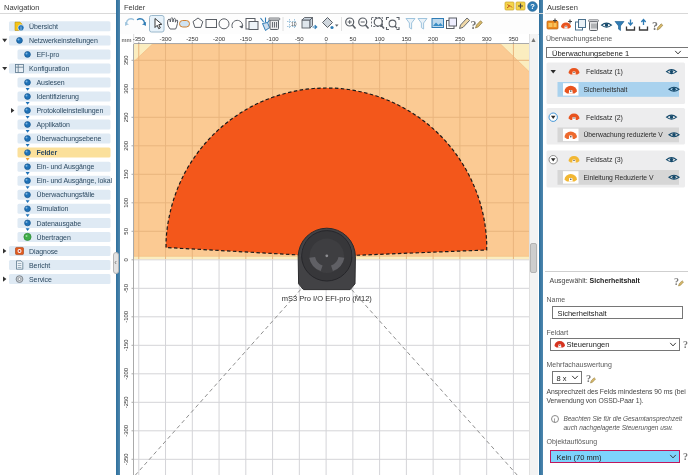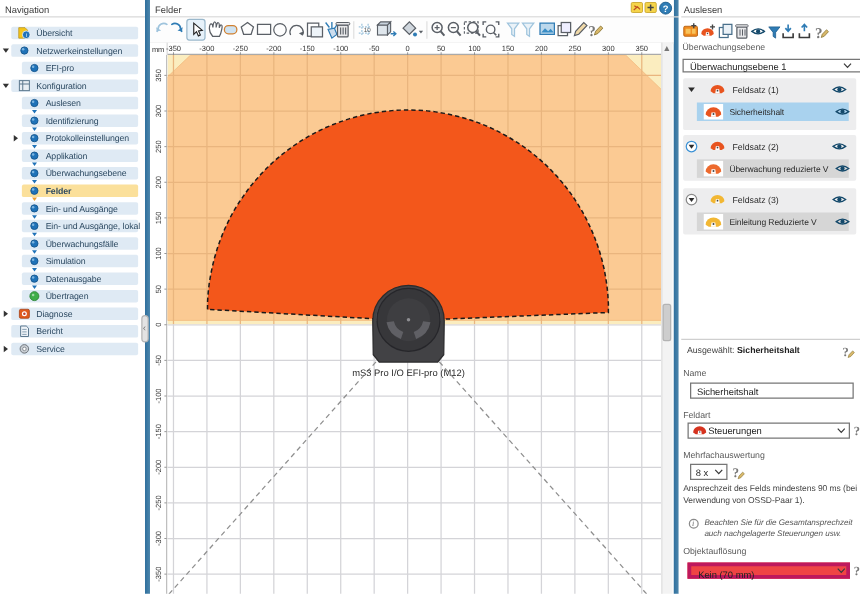--- a/index.html
+++ b/index.html
@@ -480,20 +480,20 @@
       <polyline points="1.2,4.9 4,7.9 6.8,4.9" fill="none" stroke="#3a3a3a" stroke-width="1"></polyline>
     </svg>
 <svg width="12" height="13" viewBox="0 0 12 13" style="position:absolute;left:42px;top:371px">
       <text x="1" y="10.5" font-size="10.5px" fill="#777" font-family="Liberation Serif, serif" font-weight="bold">?</text>
       <path d="M 5.5,12 l 0.7,-2.2 2.9,-3.1 1.4,1.3 -2.9,3.2 z" fill="#d8b86a" stroke="#8a7636" stroke-width="0.5"></path>
     </svg>
 <div style="position:absolute;left:4px;top:388px;width:142px;font-size:6.8px;letter-spacing:-0.04px;color:#444;line-height:8.6px">Ansprechzeit des Felds mindestens 90 ms (bei Verwendung von OSSD-Paar 1).</div>
 <div style="position:absolute;left:8px;top:414.5px;width:8px;height:8px;border:1px solid #8a8a8a;border-radius:50%;font-size:6.5px;color:#666;text-align:center;line-height:8px;font-style:italic;font-family:'Liberation Serif',serif">i</div>
 <div style="position:absolute;left:21px;top:415px;width:121px;font-size:6.5px;letter-spacing:-0.04px;color:#555;font-style:italic;line-height:8.8px">Beachten Sie für die Gesamtansprechzeit auch nachgelagerte Steuerungen usw.</div>
 <div style="position:absolute;left:4px;top:438px;font-size:7px;color:#5a5a5a">Objektauflösung</div>
-<div style="position:absolute;left:7px;top:449.5px;width:130.5px;height:13px;border:3px solid #be185d;background:#ef4444;font-size:7.5px;color:#222;line-height:13px;padding-left:6px;box-sizing:border-box">Kein (70 mm)</div>
+<div style="position:absolute;left:7px;top:449.5px;width:130.5px;height:13px;border:1px solid #be185d;background:#7dd3fc;font-size:7.5px;color:#222;line-height:13px;padding-left:6px;box-sizing:border-box">Kein (70 mm)</div>
 <svg width="8" height="13" viewBox="0 0 8 13" style="position:absolute;left:126.5px;top:449.5px">
       <polyline points="1.2,4.9 4,7.9 6.8,4.9" fill="none" stroke="#3a3a3a" stroke-width="1"></polyline>
     </svg>
 <svg width="8" height="13" viewBox="0 0 8 13" style="position:absolute;left:140.5px;top:449.5px">
       <text x="0" y="10" font-size="10px" fill="#777" font-family="Liberation Serif, serif" font-weight="bold">?</text>
     </svg>
 </div>
 
 </body></html>

